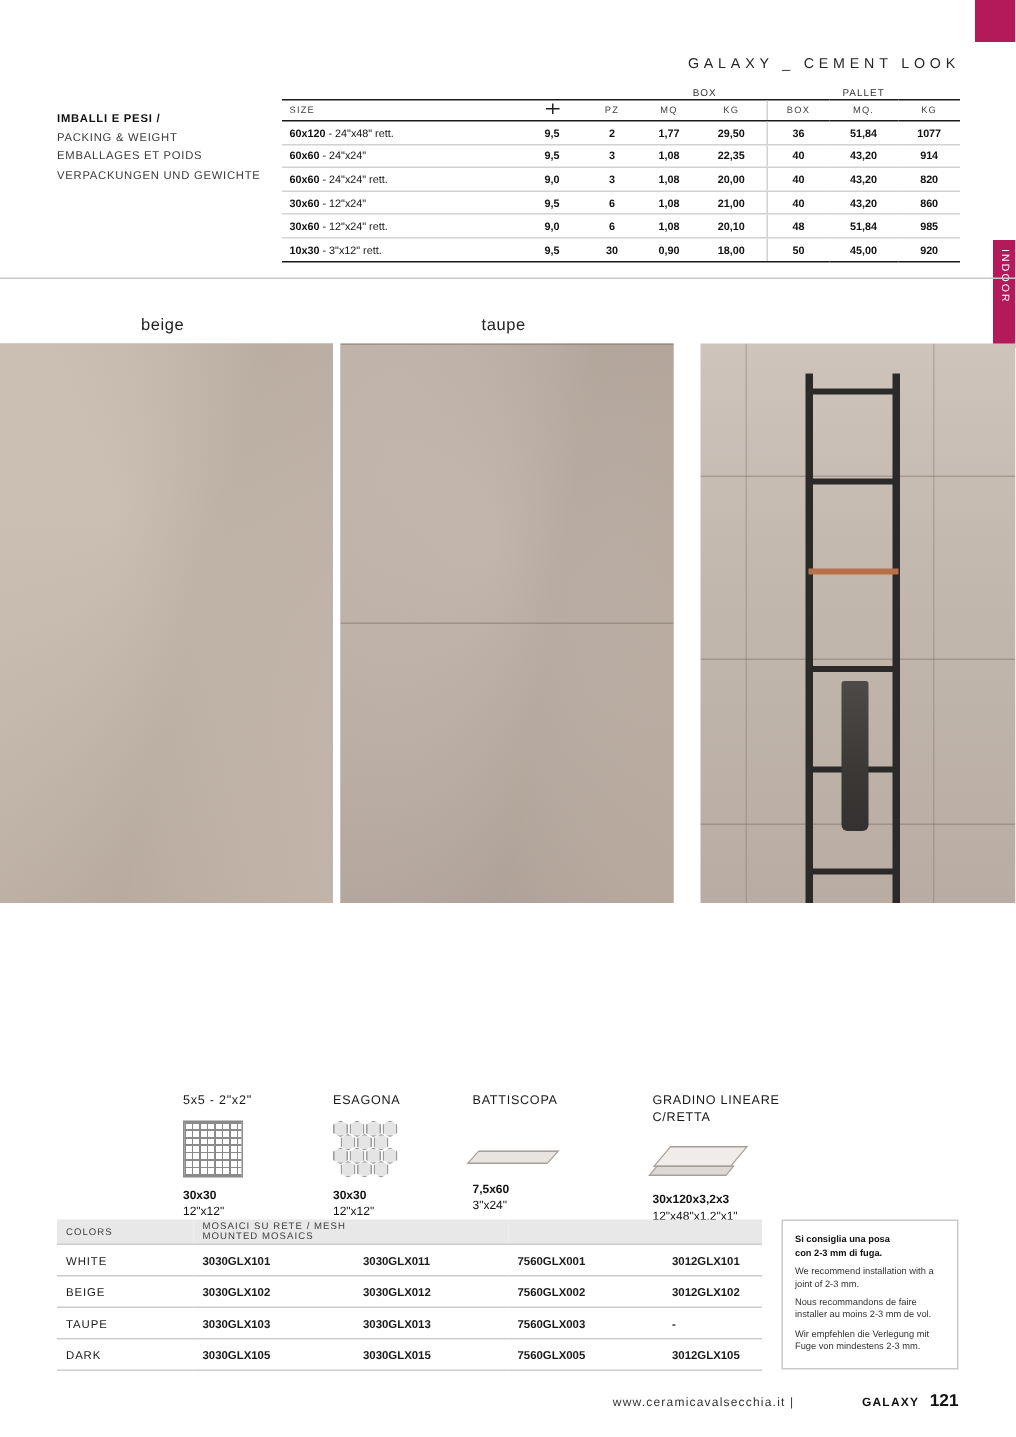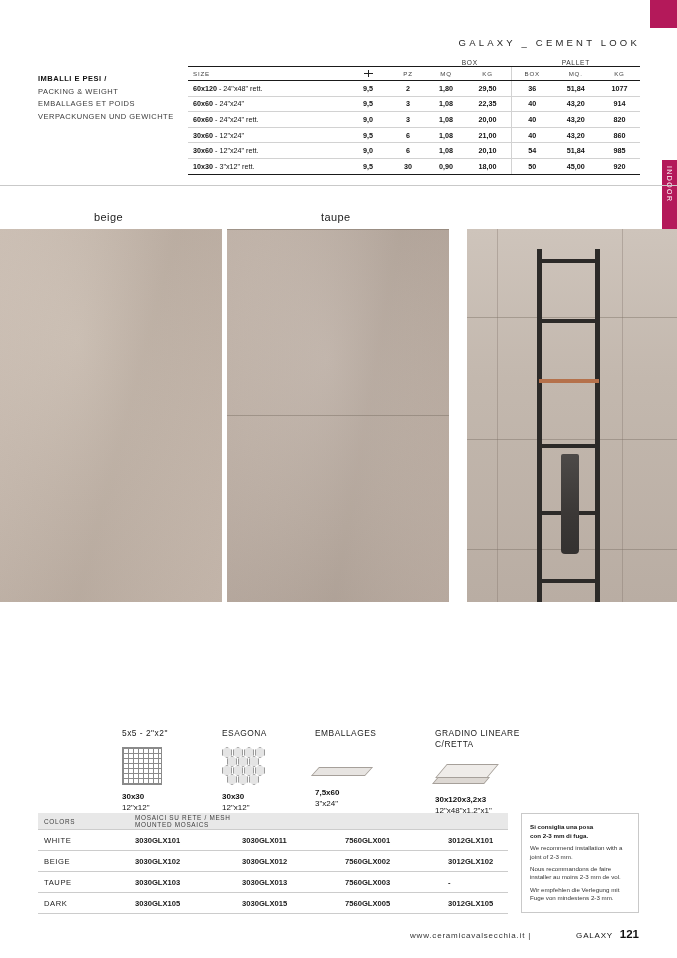--- a/index.html
+++ b/index.html
@@ -427,21 +427,21 @@
     color: #333;
   }
   .footer .pg {
     font-size: 11.5px;
     font-weight: bold;
     color: #111;
     letter-spacing: 0;
     margin-left: 4px;
   }
   .footer .brand {
-    font-weight: normal;
+    font-weight: bold;
     color: #111;
     padding-left: 42px;
   }
 </style>
 </head>
 <body>
 
 <div class="page">
 
   <div class="top-tab"></div>
@@ -474,21 +474,21 @@
       <td>MQ</td>
       <td>KG</td>
       <td class="sep-l">BOX</td>
       <td>MQ.</td>
       <td>KG</td>
     </tr>
     <tr class="data-row">
       <td class="left"><b>60x120</b><span> - 24"x48" rett.</span></td>
       <td>9,5</td>
       <td>2</td>
-      <td>1,80</td>
+      <td>1,77</td>
       <td>29,50</td>
       <td class="sep-l">36</td>
       <td>51,84</td>
       <td>1077</td>
     </tr>
     <tr class="data-row">
       <td class="left"><b>60x60</b><span> - 24"x24"</span></td>
       <td>9,5</td>
       <td>3</td>
       <td>1,08</td>
@@ -516,21 +516,21 @@
       <td class="sep-l">40</td>
       <td>43,20</td>
       <td>860</td>
     </tr>
     <tr class="data-row">
       <td class="left"><b>30x60</b><span> - 12"x24" rett.</span></td>
       <td>9,0</td>
       <td>6</td>
       <td>1,08</td>
       <td>20,10</td>
-      <td class="sep-l">54</td>
+      <td class="sep-l">48</td>
       <td>51,84</td>
       <td>985</td>
     </tr>
     <tr class="data-row">
       <td class="left"><b>10x30</b><span> - 3"x12" rett.</span></td>
       <td>9,5</td>
       <td>30</td>
       <td>0,90</td>
       <td>18,00</td>
       <td class="sep-l">50</td>
@@ -596,21 +596,21 @@
       <div class="hexcell" style="left:5px;  top:27px;"></div>
       <div class="hexcell" style="left:16px; top:27px;"></div>
       <div class="hexcell" style="left:27px; top:27px;"></div>
     </div>
     <div style="height:6px"></div>
     <div class="fmt-sub">30x30</div>
     <div class="fmt-sub2">12"x12"</div>
   </div>
 
   <div class="fmt-block" style="left:315px; top:728px;">
-    <div class="fmt-title">EMBALLAGES</div>
+    <div class="fmt-title">BATTISCOPA</div>
     <div style="height:22px"></div>
     <div class="icon-batt">
         <div class="bar"></div>
       </div>
     <div style="height:2px"></div>
     <div class="fmt-sub">7,5x60</div>
     <div class="fmt-sub2">3"x24"</div>
   </div>
 
   <div class="fmt-block" style="left:435px; top:728px;">

